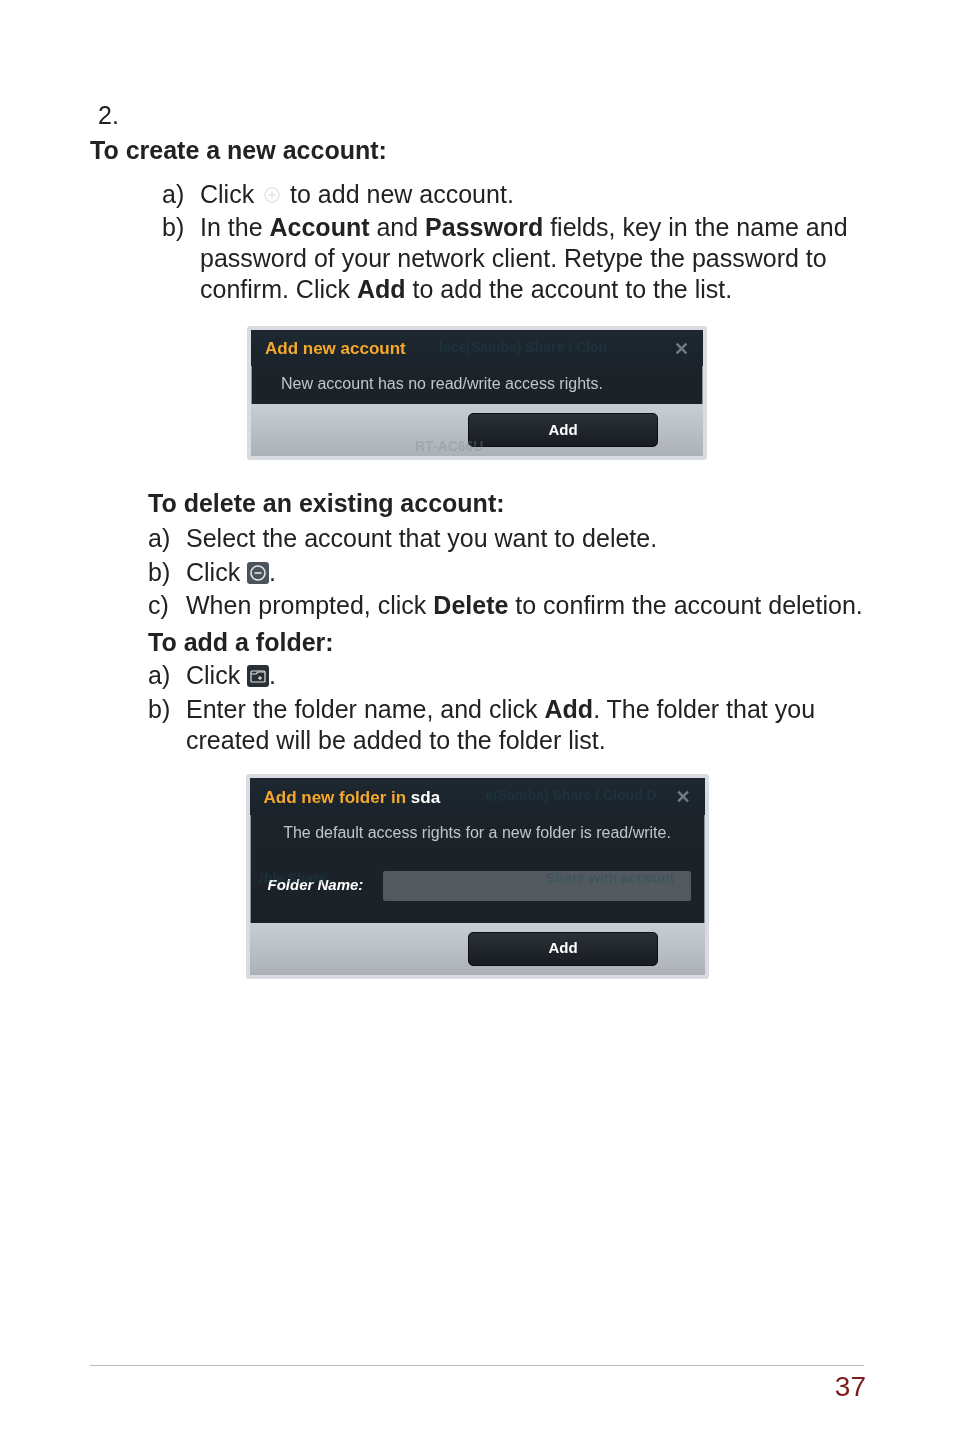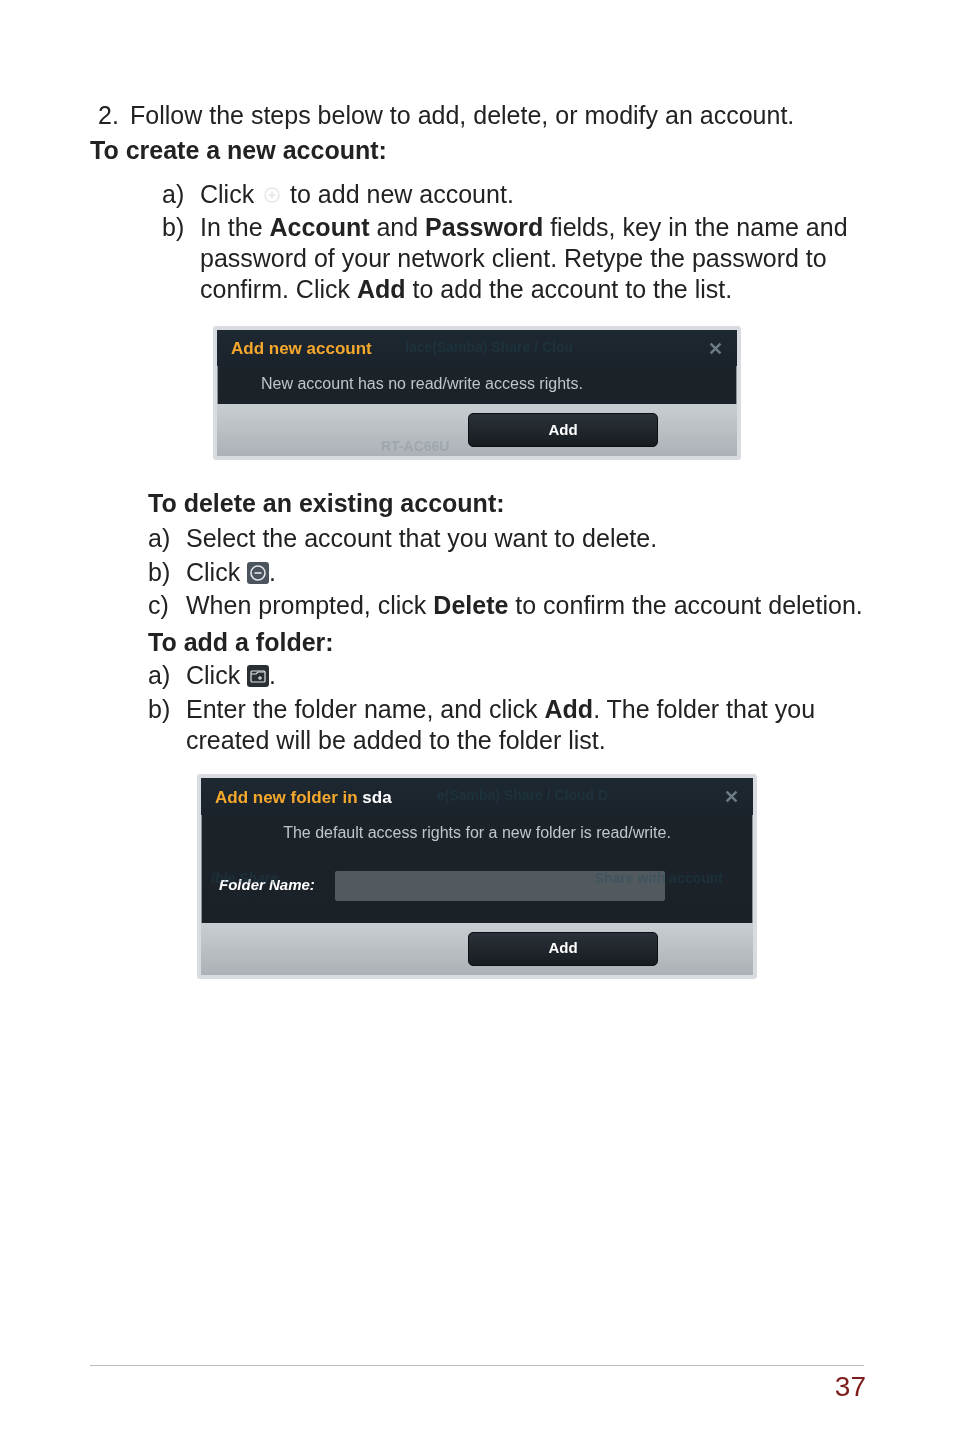--- a/index.html
+++ b/index.html
@@ -25,21 +25,21 @@
     display: inline-block; width: 22px; height: 22px; vertical-align: -3px;
     border-radius: 3px; position: relative; color: #fff;
   }
   .icon-plus svg, .icon-minus svg, .icon-folder svg { position:absolute; inset:0; }
   .icon-minus { background: #4b545c; }
   .icon-folder { background: #2a2f33; }
 
   
   .dialog-wrap {
     margin: 20px auto 24px auto;
-    width: 528px;
+    width: 460px;
     border: 4px solid #d8dce0;
     border-radius: 3px;
     background: linear-gradient(#1c242b, #1a2026);
     overflow: hidden;
     box-shadow: inset 0 0 0 1px #8a9298;
   }
   .dialog-title {
     display: flex; justify-content: space-between; align-items: center;
     padding: 8px 14px 6px 14px;
     font-size: 17px; font-weight: 700; color: #f5a82c;
@@ -81,39 +81,38 @@
   .page-num {
     position:absolute; bottom: 34px; right: 88px; font-size: 28px; color:#7f1d1d;
   }
   .hr-bottom {
     position:absolute; bottom: 72px; left: 90px; right: 90px; height:1px;
     background:#bbb;
   }
 
   .dialog2-wrap {
     margin: 18px auto 0 auto;
-    width: 560px;
+    width: 463px;
     border: 4px solid #d8dce0;
     border-radius: 3px;
     background: linear-gradient(#1c242b, #1a2026);
     overflow: hidden;
     box-shadow: inset 0 0 0 1px #8a9298;
     position: relative;
   }
   .ghost-bg {
     position:absolute; color:#1e4a58; font-weight:700; font-size:14px;
     pointer-events:none; opacity:0.35; white-space:nowrap;
   }
 </style>
 </head>
 <body>
 
 <div class="step2" style="display:flex;">
   <span style="width:32px;">2.</span>
-  <span>Follow the steps below to add, delete, or modify an account.</span>
 </div>
 
 <div class="h-create">To create a new account:</div>
 
 <div class="sub-list">
   <div class="sub-item">
     <span class="lbl">a)</span>
     <span class="txt">
       <span>Click </span><span class="inline-icon"><svg viewBox="0 0 22 22">
             <circle cx="11" cy="11" r="7" fill="none" stroke="#e4e7e9" stroke-width="1.6"></circle>
@@ -129,21 +128,21 @@
     </span>
   </div>
 </div>
 
 <div class="dialog-wrap" style="position:relative;">
   <div class="dialog-title">
     <span>Add new account</span>
     <span class="dialog-close">✕</span>
   </div>
   <span class="ghost-bg" style="top:9px; left:188px;">lace(Samba) Share / Clou</span>
-  <div class="dialog-desc" style="padding-left:44px;">New account has no read/write access rights.</div>
+  <div class="dialog-desc" style="padding-left:30px;">New account has no read/write access rights.</div>
   <span class="ghost-bg" style="top:98px; left:10px;">e Share</span>
   <span class="ghost-bg" style="top:100px; right:14px; text-align:right;">Share without account</span>
   <div class="dialog-bottom" style="position:relative; justify-content:center; padding-left:180px;">
     <span class="ghost-bg" style="left:164px; top:34px; color:#7f8a92;">RT-AC66U</span>
     <div class="add-btn">Add</div>
   </div>
 </div>
 
 <div class="section-indent">
   <div class="h2-delete">To delete an existing account:</div>

